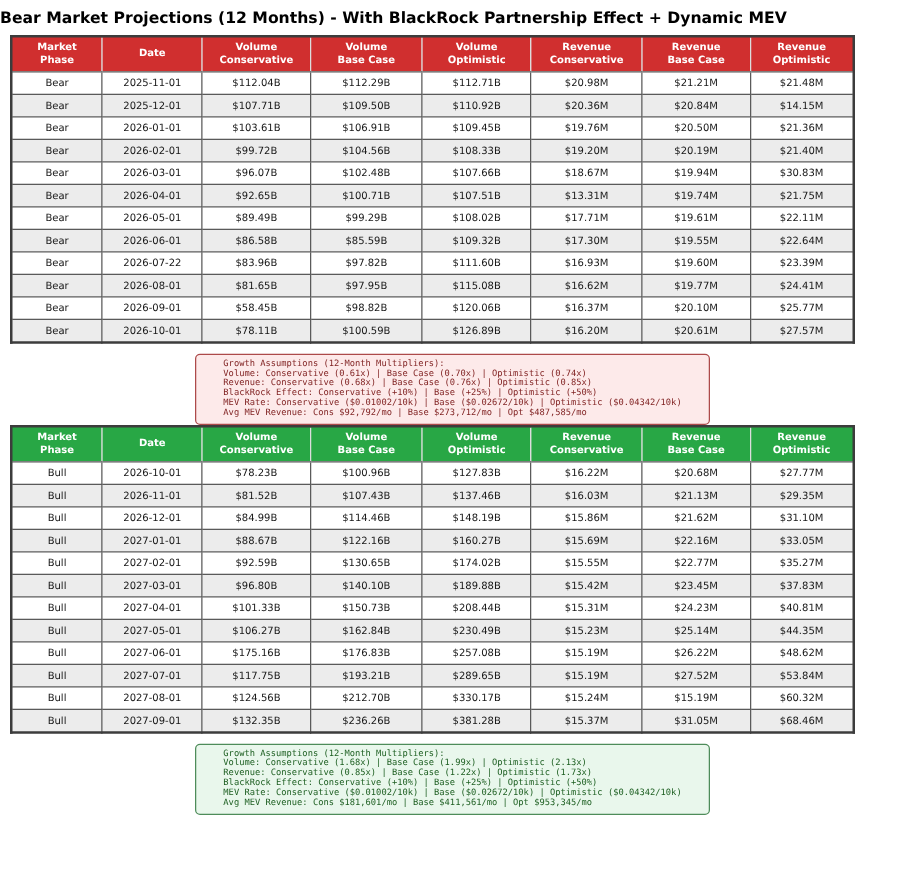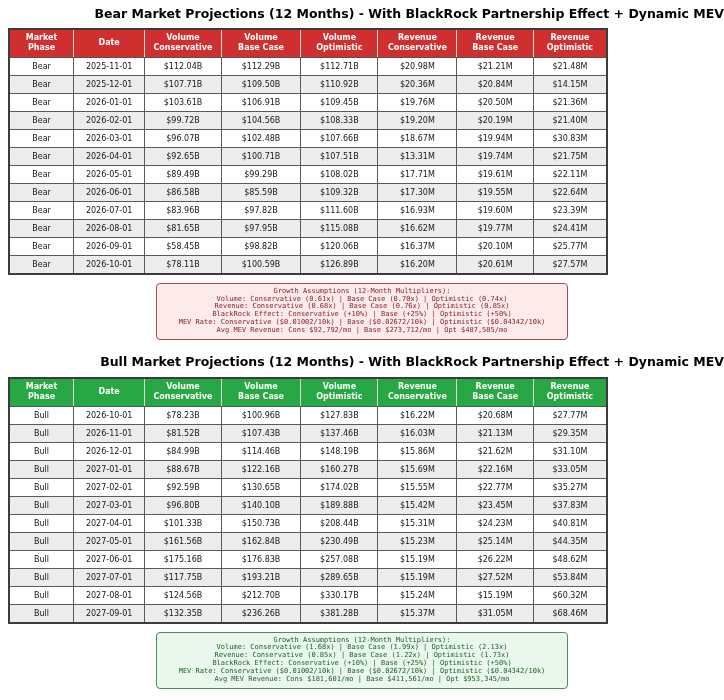--- a/index.html
+++ b/index.html
@@ -2,26 +2,26 @@
 <html><head>
 <meta charset="utf-8">
 <style>
   html,body{margin:0;padding:0;}
   body{
     width:724px;height:700px;background:#ffffff;overflow:hidden;
     font-family:"DejaVu Sans","Liberation Sans",sans-serif;
     -webkit-font-smoothing:antialiased;
   }
   .section-title{
-    text-align:right;font-weight:bold;font-size:12.5px;color:#000;
+    text-align:left;font-weight:bold;font-size:12.5px;color:#000;
     margin:0;padding:6px 0 7px 0;
   }
   .section-title.bull{padding:14px 0 8px 0;}
   table.proj{
-    width:600px;margin:0 8px;border-collapse:collapse;table-layout:fixed;
+    width:676px;margin:0 8px;border-collapse:collapse;table-layout:fixed;
     border:2px solid #3c3c3c;
   }
   table.proj col:nth-child(1){width:10.8%;}
   table.proj col:nth-child(2){width:11.9%;}
   table.proj col:nth-child(3){width:12.8%;}
   table.proj col:nth-child(4){width:13.3%;}
   table.proj col:nth-child(5){width:12.9%;}
   table.proj col:nth-child(6){width:13.2%;}
   table.proj col:nth-child(7){width:12.8%;}
   table.proj col:nth-child(8){width:12.3%;}
@@ -32,21 +32,21 @@
   }
   table.proj td{
     font-size:8px;color:#161616;text-align:center;height:17px;padding:0 1px;
     border:1px solid #5a5a5a;background:#ffffff;
   }
   table.proj tr.alt td{background:#ececec;}
   .note-box{
     width:fit-content;max-width:560px;margin:8px auto 0 auto;
     border:1.5px solid;border-radius:4px;
     font-family:"DejaVu Sans Mono","Liberation Mono",monospace;
-    font-size:7px;line-height:1.12;text-align:center;padding:4px 22px;
+    font-size:7px;line-height:1.12;text-align:left;padding:4px 22px;
   }
 </style>
 </head>
 <body>
 
 <div>
   <div class="section-title">Bear Market Projections (12 Months) - With BlackRock Partnership Effect + Dynamic MEV</div>
   <table class="proj">
     <colgroup>
         <col>
@@ -153,21 +153,21 @@
           <td>2026-06-01</td>
           <td>$86.58B</td>
           <td>$85.59B</td>
           <td>$109.32B</td>
           <td>$17.30M</td>
           <td>$19.55M</td>
           <td>$22.64M</td>
         </tr>
         <tr>
           <td>Bear</td>
-          <td>2026-07-01</td>
+          <td>2026-07-22</td>
           <td>$83.96B</td>
           <td>$97.82B</td>
           <td>$111.60B</td>
           <td>$16.93M</td>
           <td>$19.60M</td>
           <td>$23.39M</td>
         </tr>
         <tr class="alt">
           <td>Bear</td>
           <td>2026-08-01</td>
@@ -204,21 +204,20 @@
       <div>Growth Assumptions (12-Month Multipliers):</div>
       <div>Volume: Conservative (0.61x) | Base Case (0.70x) | Optimistic (0.74x)</div>
       <div>Revenue: Conservative (0.68x) | Base Case (0.76x) | Optimistic (0.85x)</div>
       <div>BlackRock Effect: Conservative (+10%) | Base (+25%) | Optimistic (+50%)</div>
       <div>MEV Rate: Conservative ($0.01002/10k) | Base ($0.02672/10k) | Optimistic ($0.04342/10k)</div>
       <div>Avg MEV Revenue: Cons $92,792/mo | Base $273,712/mo | Opt $487,585/mo</div>
     </div>
 </div>
 
 <div>
-  <div class="section-title bull">Bull Market Projections (12 Months) - With BlackRock Partnership Effect + Dynamic MEV</div>
   <table class="proj">
     <colgroup>
         <col>
         <col>
         <col>
         <col>
         <col>
         <col>
         <col>
         <col>
@@ -309,21 +308,21 @@
           <td>$101.33B</td>
           <td>$150.73B</td>
           <td>$208.44B</td>
           <td>$15.31M</td>
           <td>$24.23M</td>
           <td>$40.81M</td>
         </tr>
         <tr class="alt">
           <td>Bull</td>
           <td>2027-05-01</td>
-          <td>$161.56B</td>
+          <td>$106.27B</td>
           <td>$162.84B</td>
           <td>$230.49B</td>
           <td>$15.23M</td>
           <td>$25.14M</td>
           <td>$44.35M</td>
         </tr>
         <tr>
           <td>Bull</td>
           <td>2027-06-01</td>
           <td>$175.16B</td>

